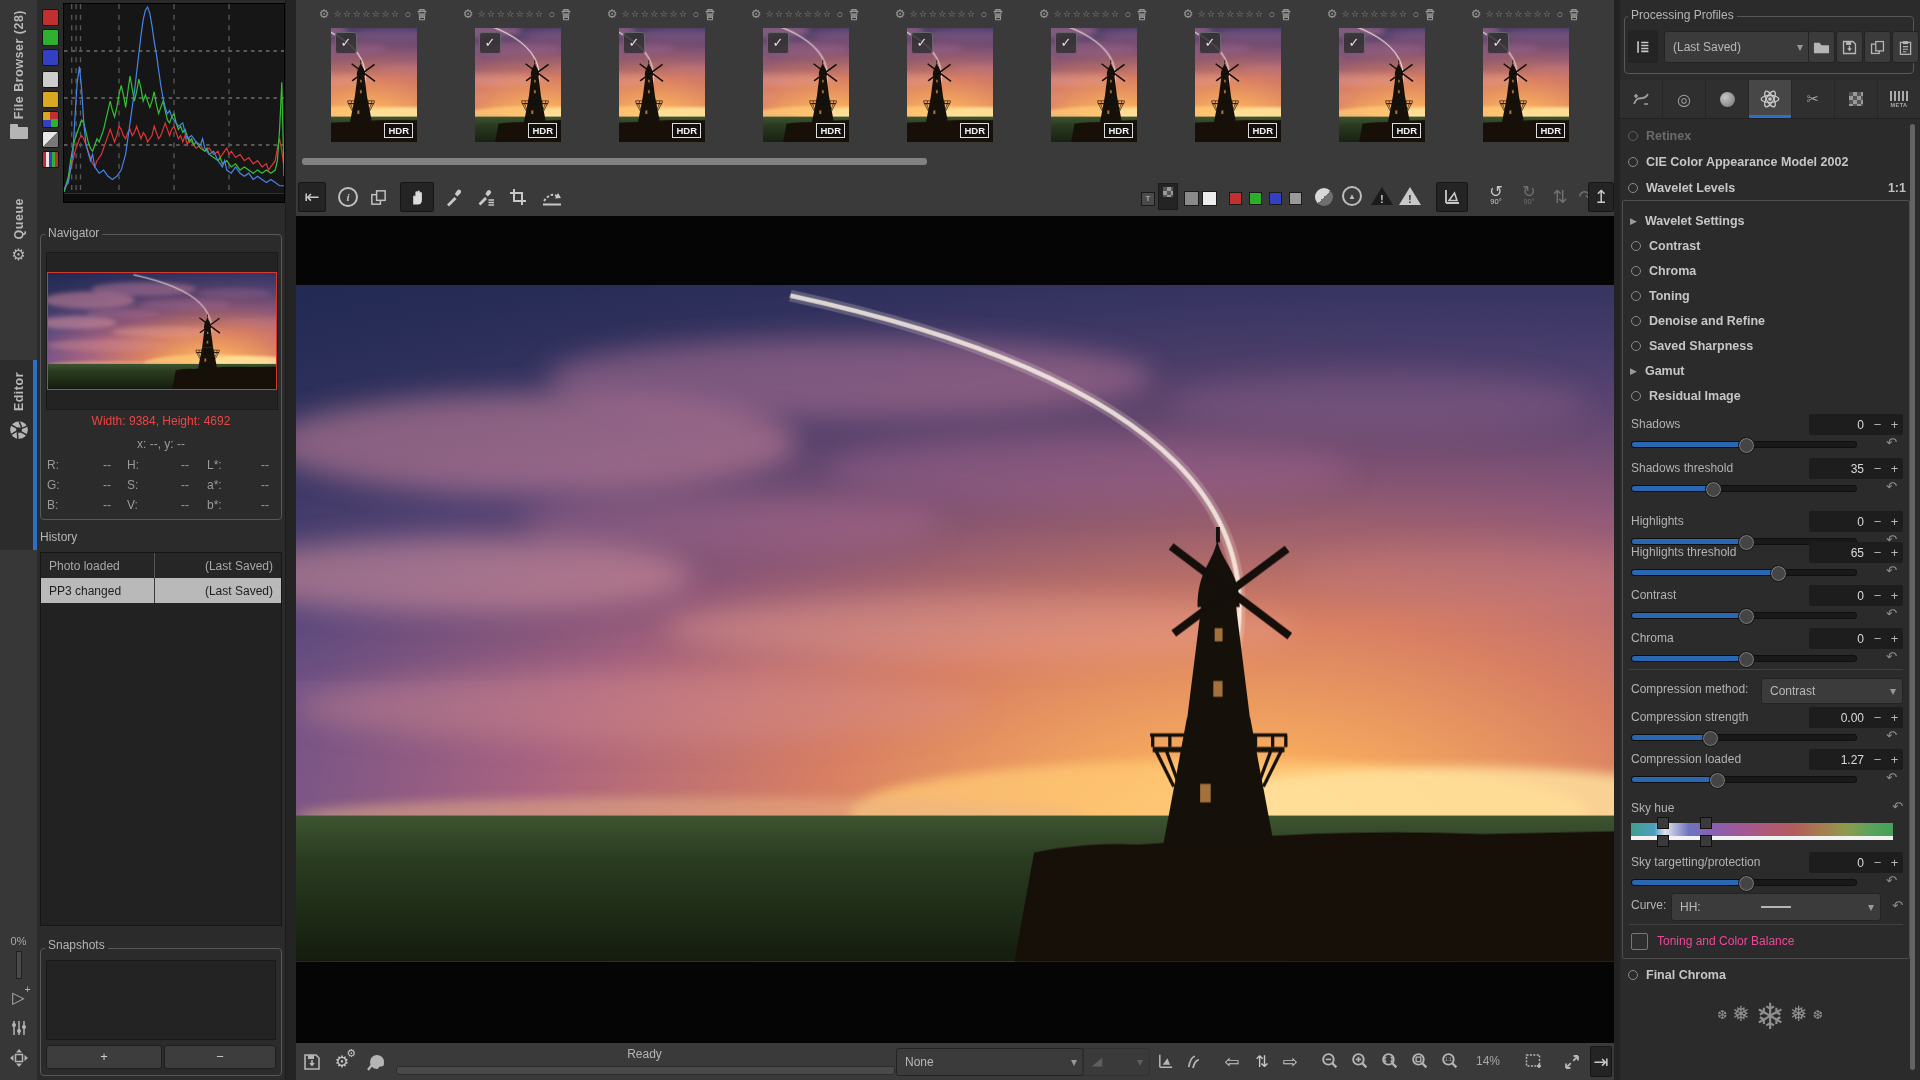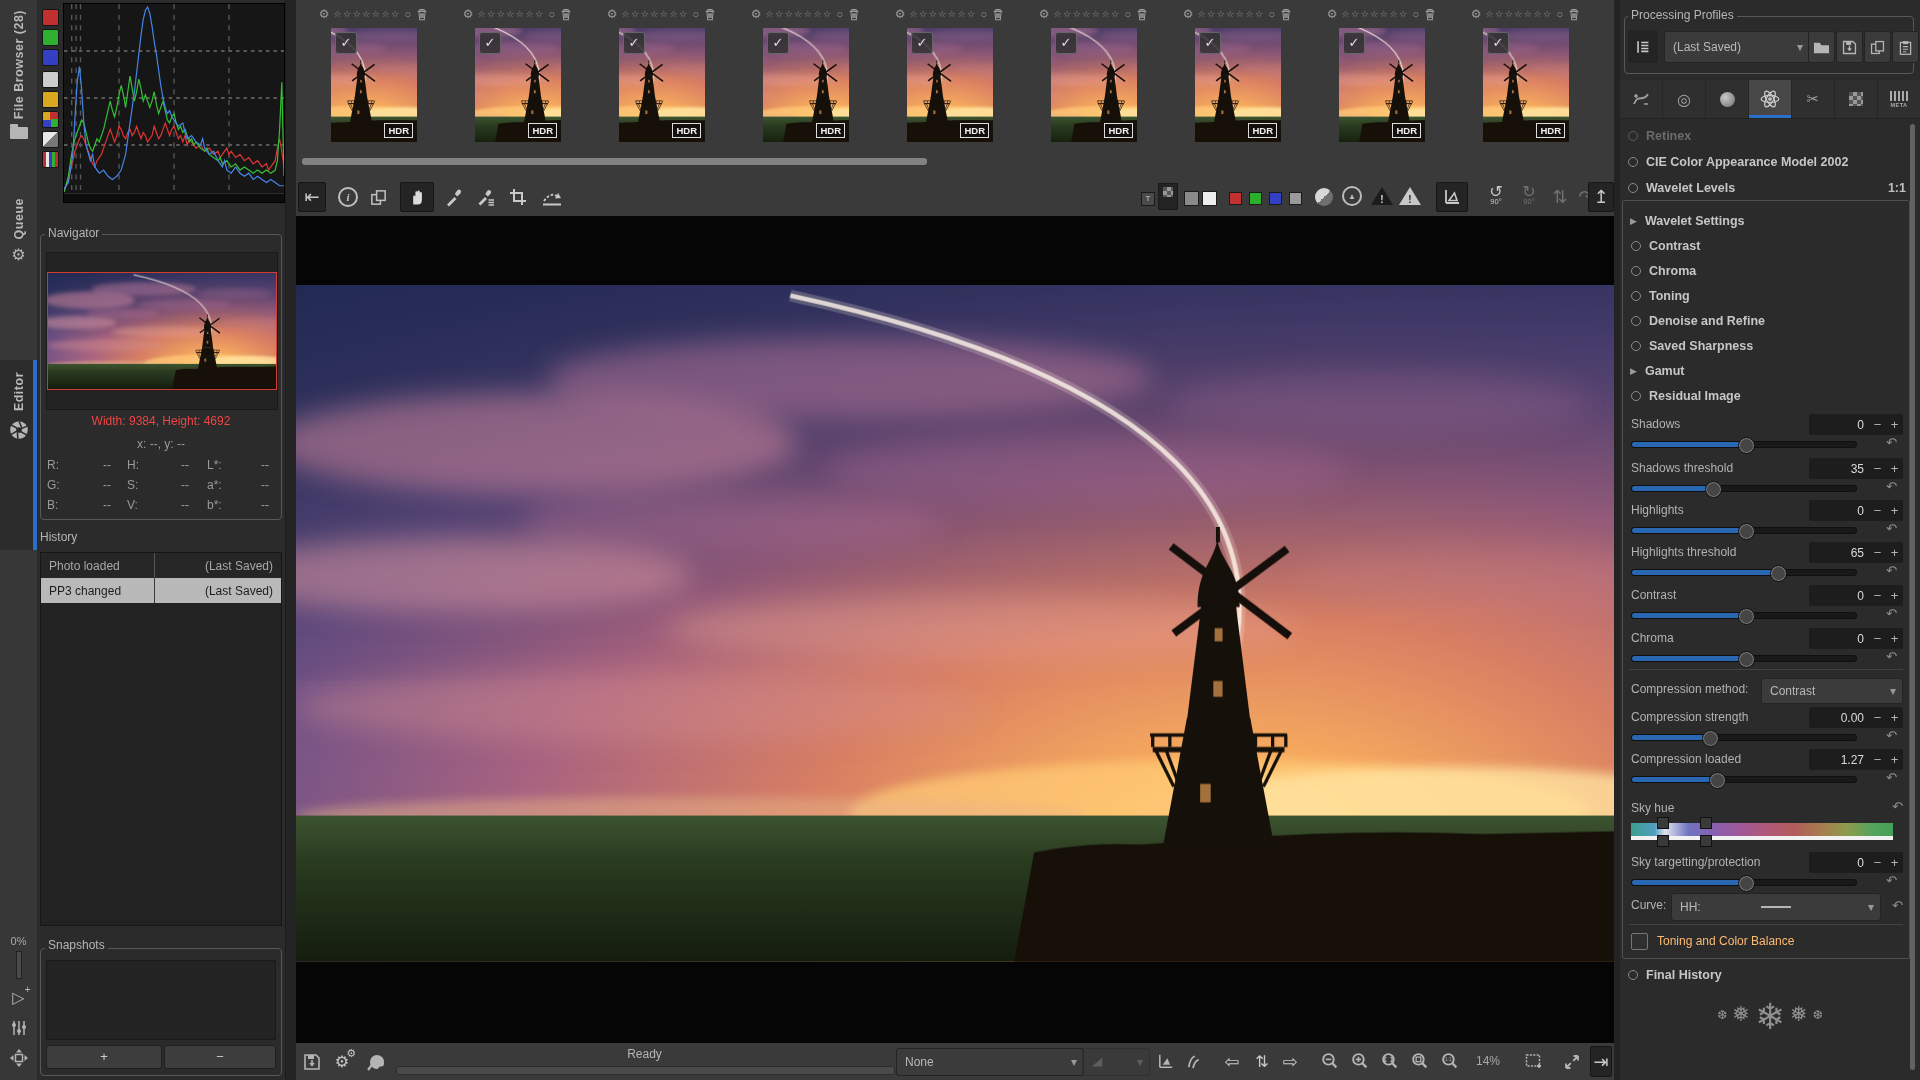--- a/index.html
+++ b/index.html
@@ -818,21 +818,21 @@
           <span class="sl-val">35</span>
           <span class="sl-btn">−</span>
           <span class="sl-btn">+</span>
         </div>
       <div class="sl-track">
           <div class="sl-fill" style="width: 36%;"></div>
           <div class="sl-knob" style="left: 36%;"></div>
         </div>
       <span class="sl-reset">↶</span>
     </div>
-    <div class="sld" style="top:301px">
+    <div class="sld" style="top:312px">
       <span class="sl-label">Highlights</span>
       <div class="sl-valgrp">
           <span class="sl-val">0</span>
           <span class="sl-btn">−</span>
           <span class="sl-btn">+</span>
         </div>
       <div class="sl-track">
           <div class="sl-fill" style="width: 51%;"></div>
           <div class="sl-knob" style="left: 51%;"></div>
         </div>
@@ -947,27 +947,27 @@
         <span style="position:absolute;left:50%;top:12px;width:30px;height:2px;background:#b5b5b5;margin-left:-15px"></span>
         <span class="dd-arrow">▾</span>
       </div>
       <span style="position:absolute;right:0;top:5px;color:#8f8f8f;font-size:13px;cursor:pointer">↶</span>
     </div>
 
     <div class="sep" style="top:723px"></div>
 
     <div class="abs" style="left:8px;top:730px;height:20px;display:flex;align-items:center;gap:9px">
       <span class="checkbox"></span>
-      <span style="color:#fdba74">Toning and Color Balance</span>
+      <span style="color:#ec4899">Toning and Color Balance</span>
     </div>
   </div>
 
   <div class="toolrow" style="top:963px">
       <span class="pwr"></span>
-      <span>Final History</span>
+      <span>Final Chroma</span>
     </div>
 
   <div class="flowers">
     <span style="font-size:12px;margin-bottom:16px">❆</span>
     <span style="font-size:21px;margin-bottom:12px">❅</span>
     <span style="font-size:36px">❄</span>
     <span style="font-size:21px;margin-bottom:12px">❅</span>
     <span style="font-size:12px;margin-bottom:16px">❆</span>
   </div>
 

